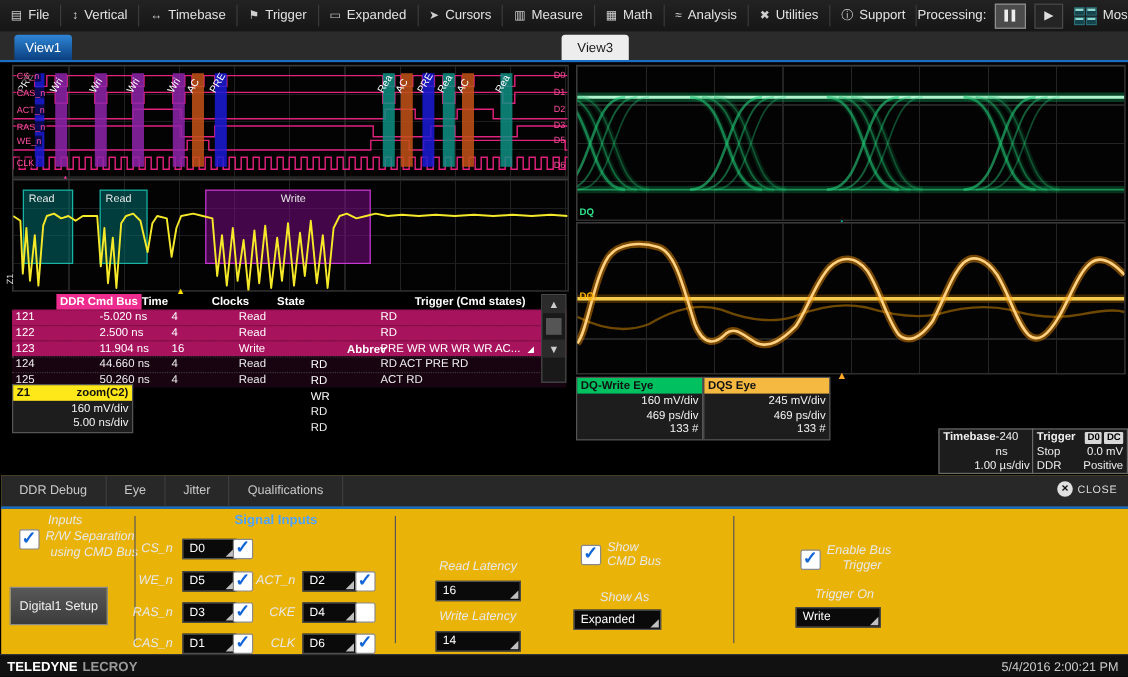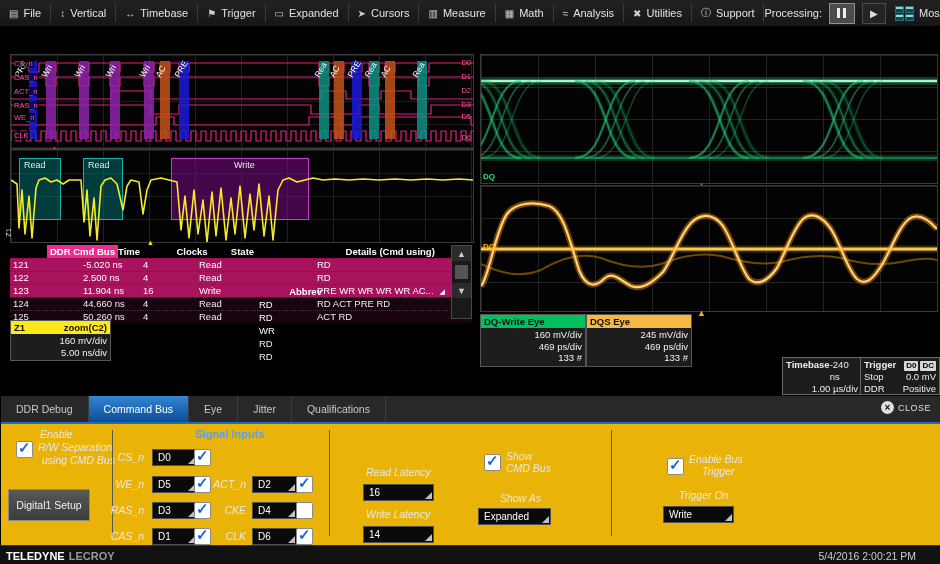--- a/index.html
+++ b/index.html
@@ -71,21 +71,21 @@
   .dd{position:absolute;height:13px;line-height:13px;background:#0a0a0a;border:1px solid #515151;color:#fff;font-size:10px;padding:1px 14px 1px 5px;cursor:pointer;white-space:nowrap;}
   .dd::after{content:'';position:absolute;right:1px;bottom:1px;border-left:7px solid transparent;border-bottom:7px solid #c0c0c0;}
   .cb{position:absolute;width:15px;height:15px;background:#fff;border:1px solid #8a8a8a;border-radius:2px;cursor:pointer;}
   .cb.on::after{content:"✓";position:absolute;left:1px;top:-3px;color:#1266d8;font-weight:bold;font-size:15px;}
   .vdiv{position:absolute;width:1px;background:#585858;}
   .setupbtn{position:absolute;left:8px;top:489px;width:80px;height:30px;background:linear-gradient(#585858,#3c3c3c);border:1px solid #8a8a8a;color:#f0f0f0;font-size:10.5px;display:flex;align-items:center;justify-content:center;cursor:pointer;}
   
   .sb{position:absolute;left:0;top:545px;width:940px;height:19px;background:#111;border-top:1px solid #333;display:flex;align-items:center;font-size:11px;}
   .sb .b1{font-weight:bold;color:#fff;padding-left:6px;}
   .sb .b2{color:#9a9a9a;font-weight:bold;padding-left:4px;}
-  .sb .dt{margin-left:auto;padding-right:24px;color:#ccc;font-size:10.5px;}
+  .sb .dt{margin-left:auto;padding-right:8px;color:#ccc;font-size:10.5px;}
 </style>
 </head>
 <body>
 
 <div id="app">
 
   <div class="mb">
     <div class="mi">
         <span class="ic">▤</span>
         <span>File</span>
@@ -145,20 +145,24 @@
             <i></i>
             <i></i>
             <i></i>
           </span>
         <span class="moslabel">Mosaic</span>
       </div>
 
     </div>
   </div>
 
+  <div class="ts">
+    <div class="vtab1">View1</div>
+    <div class="vtab3">View3</div>
+  </div>
 
   <div class="scope">
 
     <div class="panel" style="left:10px;top:2px;width:462px;height:93px;">
       <svg id="dsvg" width="462" height="93" viewBox="0 0 462 93">
           <path d="M0,8L18,8L18,17L28,17L28,8L35,8L35,17L45,17L45,8L68,8L68,17L78,17L78,8L99,8L99,17L109,17L109,8L133,8L133,17L143,17L143,8L149,8L149,17L159,17L159,8L168,8L168,17L178,17L178,8L308,8L308,17L318,17L318,8L323,8L323,17L333,17L333,8L341,8L341,17L351,17L351,8L358,8L358,17L368,17L368,8L374,8L374,17L384,17L384,8L408,8L408,17L418,17L418,8L462,8" fill="none" stroke="#e0217e" stroke-width="1.2"></path>
           <path d="M0,22L35,22L35,31L45,31L45,22L68,22L68,31L78,31L78,22L99,22L99,31L109,31L109,22L133,22L133,31L143,31L143,22L308,22L308,31L318,31L318,22L358,22L358,31L368,31L368,22L408,22L408,31L418,31L418,22L462,22" fill="none" stroke="#e0217e" stroke-width="1.2"></path>
           <path d="M0,44L100,44L100,36L140,36L140,44L310,44L310,36L335,36L335,44L370,44L370,36L400,36L400,44L462,44" fill="none" stroke="#e0217e" stroke-width="1.2"></path>
           <path d="M0,50L140,50L140,59L168,59L168,50L300,50L300,59L348,59L348,50L368,50L368,59L420,59L420,50L462,50" fill="none" stroke="#e0217e" stroke-width="1.2"></path>
           <path d="M0,70L145,70L145,62L163,62L163,70L298,70L298,62L330,62L330,70L342,70L342,62L460,62L460,70L462,70" fill="none" stroke="#e0217e" stroke-width="1.2"></path>
@@ -229,21 +233,21 @@
     </div>
     <span class="mark" style="left:146px;top:187px;color:#ffe000;">▲</span>
 
     <div class="tbl">
       <div class="trow thead">
         <div class="c1 hcell1">DDR Cmd Bus</div>
         <div class="c2">Time</div>
         <div class="c3">Clocks</div>
         <div class="c4">State</div>
         <div class="c5">Abbrev</div>
-        <div class="c6">Details (Cmd using)</div>
+        <div class="c6">Trigger (Cmd states)</div>
       </div>
       <div class="trow rpink">
         <div class="c1">121</div>
           <div class="c2">-5.020 ns</div>
           <div class="c3">4</div>
           <div class="c4">Read</div>
           <div class="c5">RD</div>
           <div class="c6">RD</div>
       </div>
       <div class="trow rpink">
@@ -402,33 +406,32 @@
       <div class="r">
           <span>DDR</span>
           <span>Positive</span>
         </div>
     </div>
   </div>
 
   <div class="dlg">
     <div class="dtabs">
       <div class="dtab">DDR Debug</div>
-      <div class="dtab sel">Command Bus</div>
       <div class="dtab">Eye</div>
       <div class="dtab">Jitter</div>
       <div class="dtab">Qualifications</div>
       <div class="closeb">
           <span class="cic">×</span>
           <span class="ctx">CLOSE</span>
         </div>
     </div>
   </div>
 
   <div class="cb on" style="left:16px;top:441px;"></div>
-  <span class="lbl" style="left:40px;top:428px;">Enable</span>
+  <span class="lbl" style="left:40px;top:428px;">Inputs</span>
   <span class="lbl" style="left:38px;top:441px;">R/W Separation</span>
   <span class="lbl" style="left:42px;top:454px;">using CMD Bus</span>
   <div class="setupbtn">Digital1 Setup</div>
   <div class="vdiv" style="left:112px;top:430px;height:106px;"></div>
 
   <span class="stitle" style="left:150px;top:428px;width:160px;text-align:center;">Signal Inputs</span>
   <span class="lbl" style="left:110px;top:451px;width:34px;text-align:right;">CS_n</span>
   <div class="dd" style="left:152px;top:449px;width:24px;">D0</div>
   <div class="cb on" style="left:194px;top:449px;"></div>
   <span class="lbl" style="left:110px;top:478px;width:34px;text-align:right;">WE_n</span>

